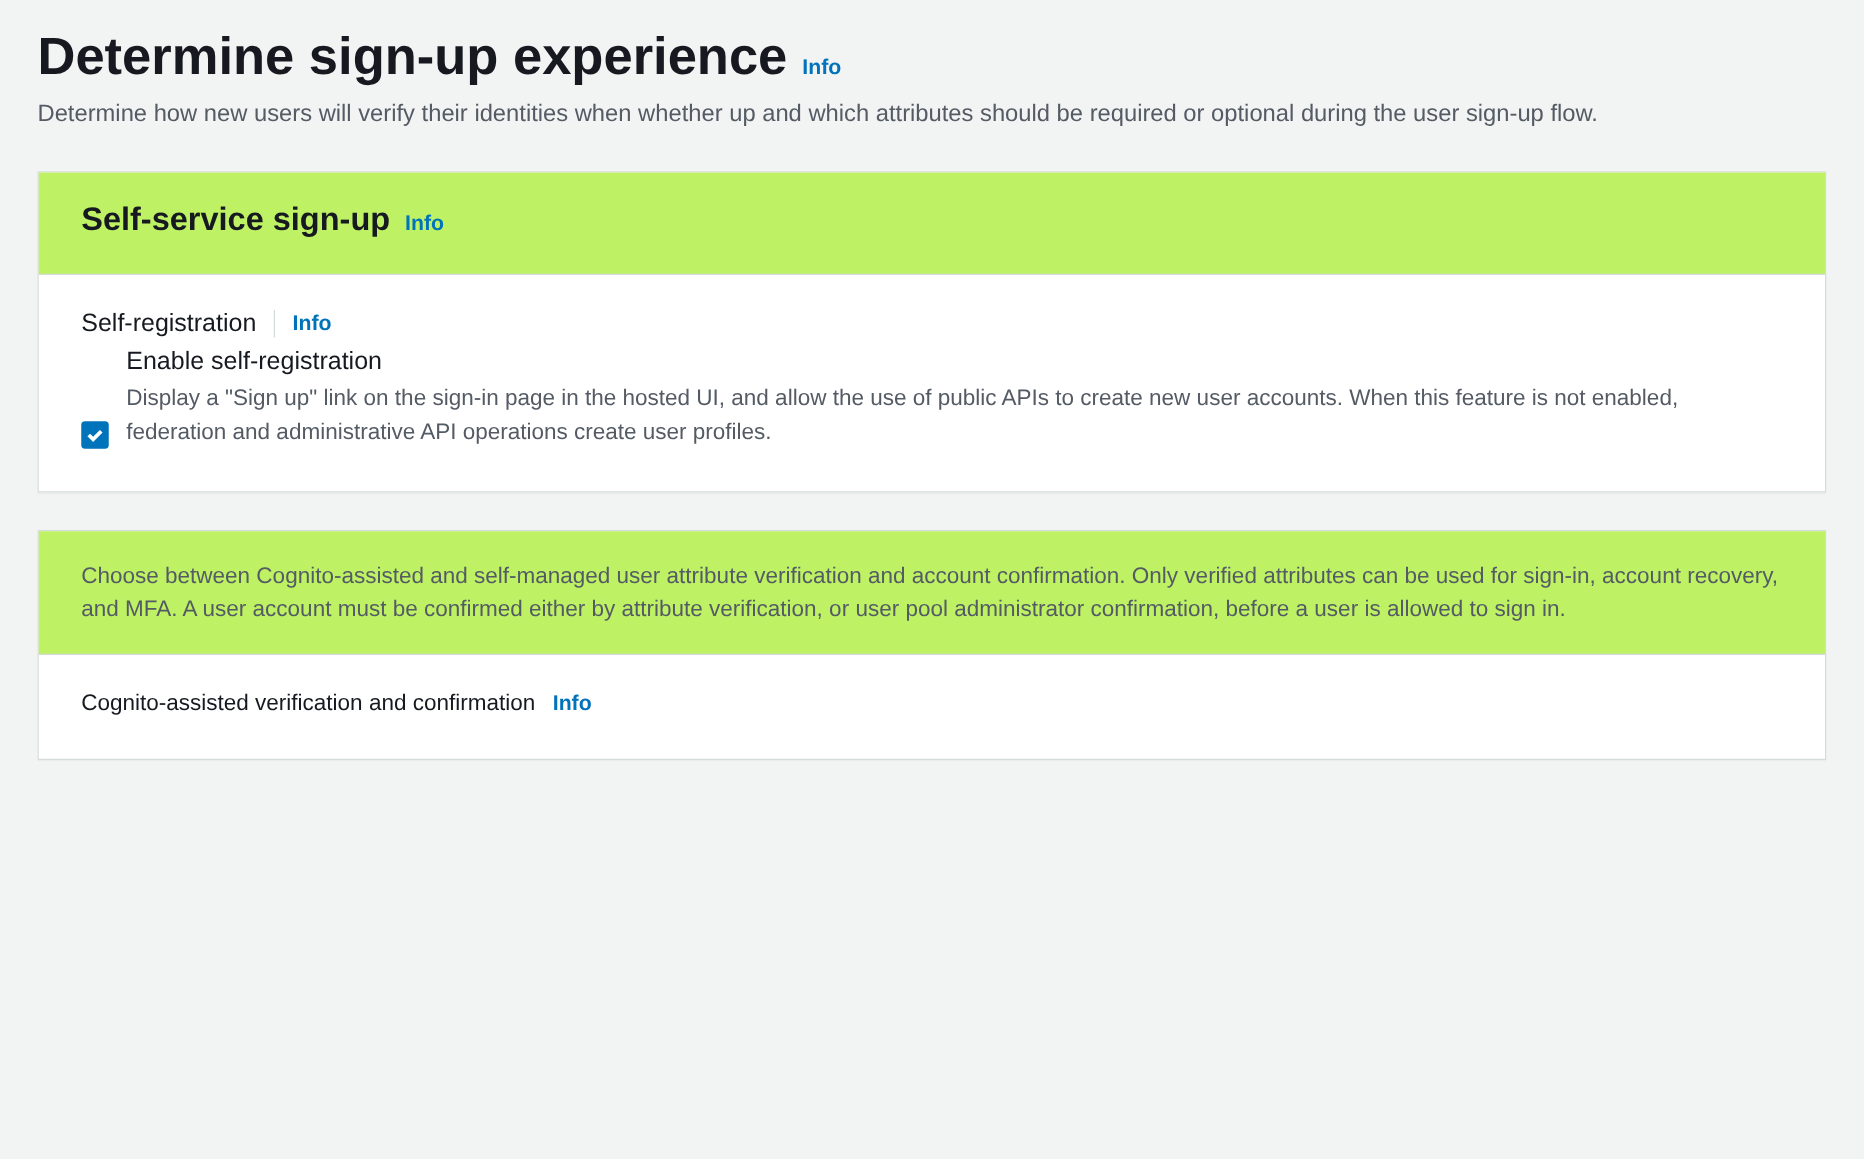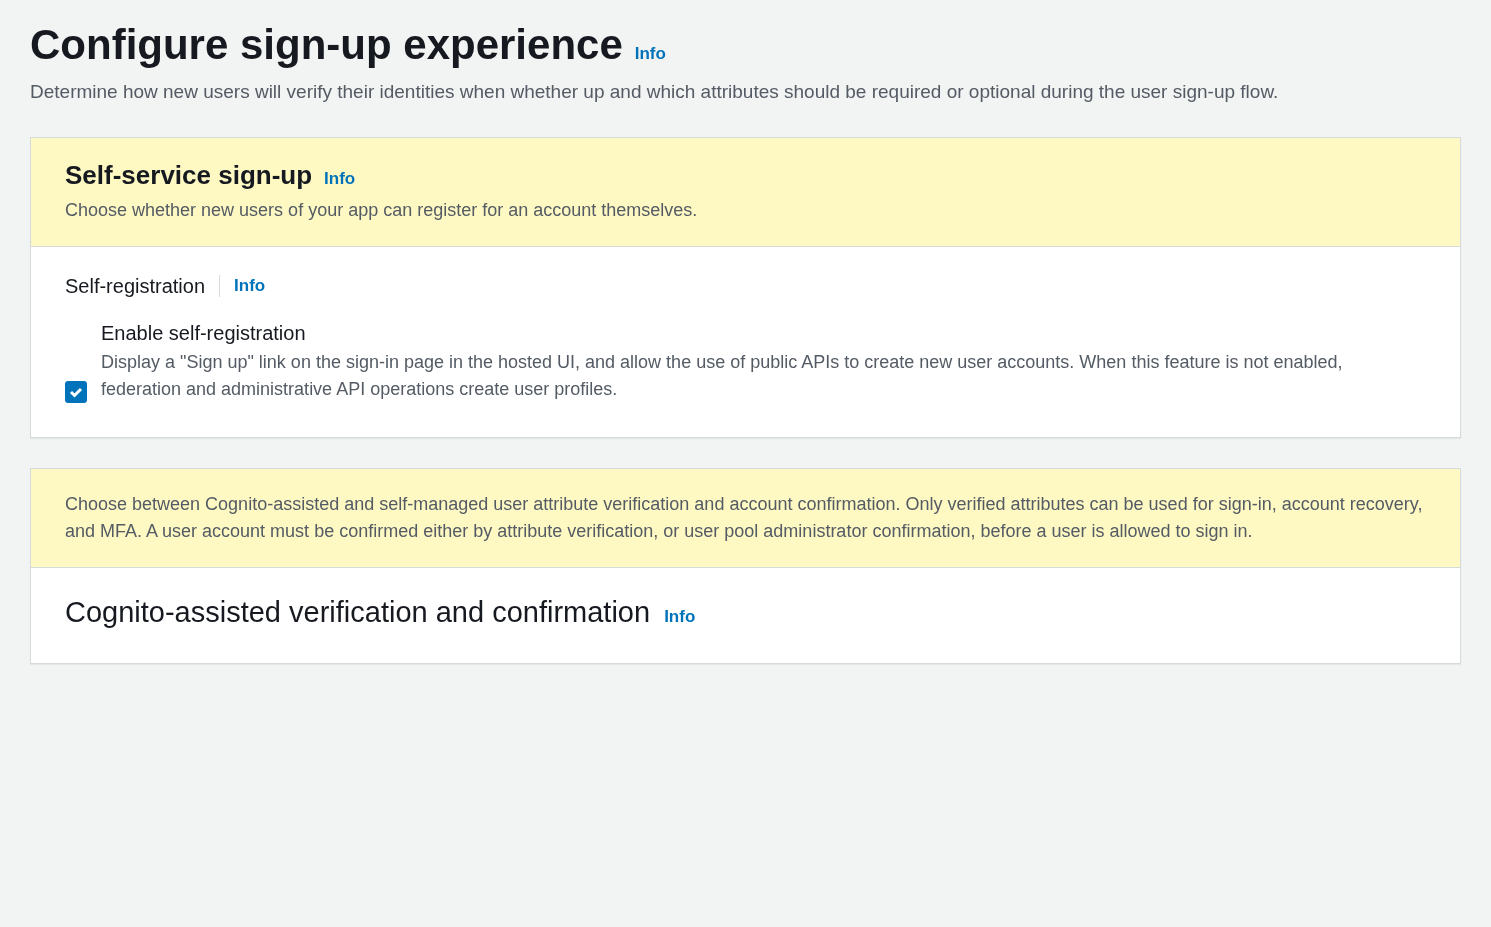--- a/index.html
+++ b/index.html
@@ -41,21 +41,21 @@
     }
     .panel {
       background-color: #ffffff;
       border: 1px solid #d5dbdb;
       margin-bottom: 30px;
       box-shadow: 0 1px 1px rgba(0,0,0,0.05);
     }
     .panel-header {
       padding: 22px 34px 22px 34px;
       border-bottom: 1px solid #d5dbdb;
-      background-color: #fef9c3;
+      background-color: #bef264;
     }
     .panel-title-row {
       display: flex;
       align-items: baseline;
       gap: 12px;
       margin-bottom: 6px;
     }
     .panel-title {
       font-size: 26px;
       font-weight: 700;
@@ -66,21 +66,21 @@
       color: #545b64;
       line-height: 1.5;
     }
     .panel-body {
       padding: 28px 34px 34px 34px;
     }
     .field-label-row {
       display: flex;
       align-items: center;
       gap: 14px;
-      margin-bottom: 24px;
+      margin-bottom: 7px;
     }
     .field-label {
       font-size: 20px;
       font-weight: 400;
       color: #16191f;
     }
     .field-divider {
       width: 1px;
       height: 22px;
       background-color: #d5dbdb;
@@ -121,43 +121,42 @@
       font-size: 18px;
       color: #545b64;
       line-height: 1.5;
     }
     .section-subtitle-row {
       display: flex;
       align-items: baseline;
       gap: 14px;
     }
     .section-subtitle {
-      font-size: 29px;
+      font-size: 18px;
       font-weight: 400;
       color: #16191f;
     }
   </style>
 </head>
 <body>
 
 <div class="page-header">
   <div class="page-title-row">
-    <h1 class="page-title">Configure sign-up experience</h1>
+    <h1 class="page-title">Determine sign-up experience</h1>
     <span class="info-link">Info</span>
   </div>
   <p class="page-description">Determine how new users will verify their identities when whether up and which attributes should be required or optional during the user sign-up flow.</p>
 </div>
 
 <div class="panel">
   <div class="panel-header">
     <div class="panel-title-row">
       <h2 class="panel-title">Self-service sign-up</h2>
       <span class="info-link">Info</span>
     </div>
-    <p class="panel-description">Choose whether new users of your app can register for an account themselves.</p>
   </div>
   <div class="panel-body">
     <div class="field-label-row">
       <span class="field-label">Self-registration</span>
       <span class="field-divider"></span>
       <span class="info-link">Info</span>
     </div>
     <div class="checkbox-row">
       <div class="checkbox">
         <svg viewBox="0 0 16 16">

